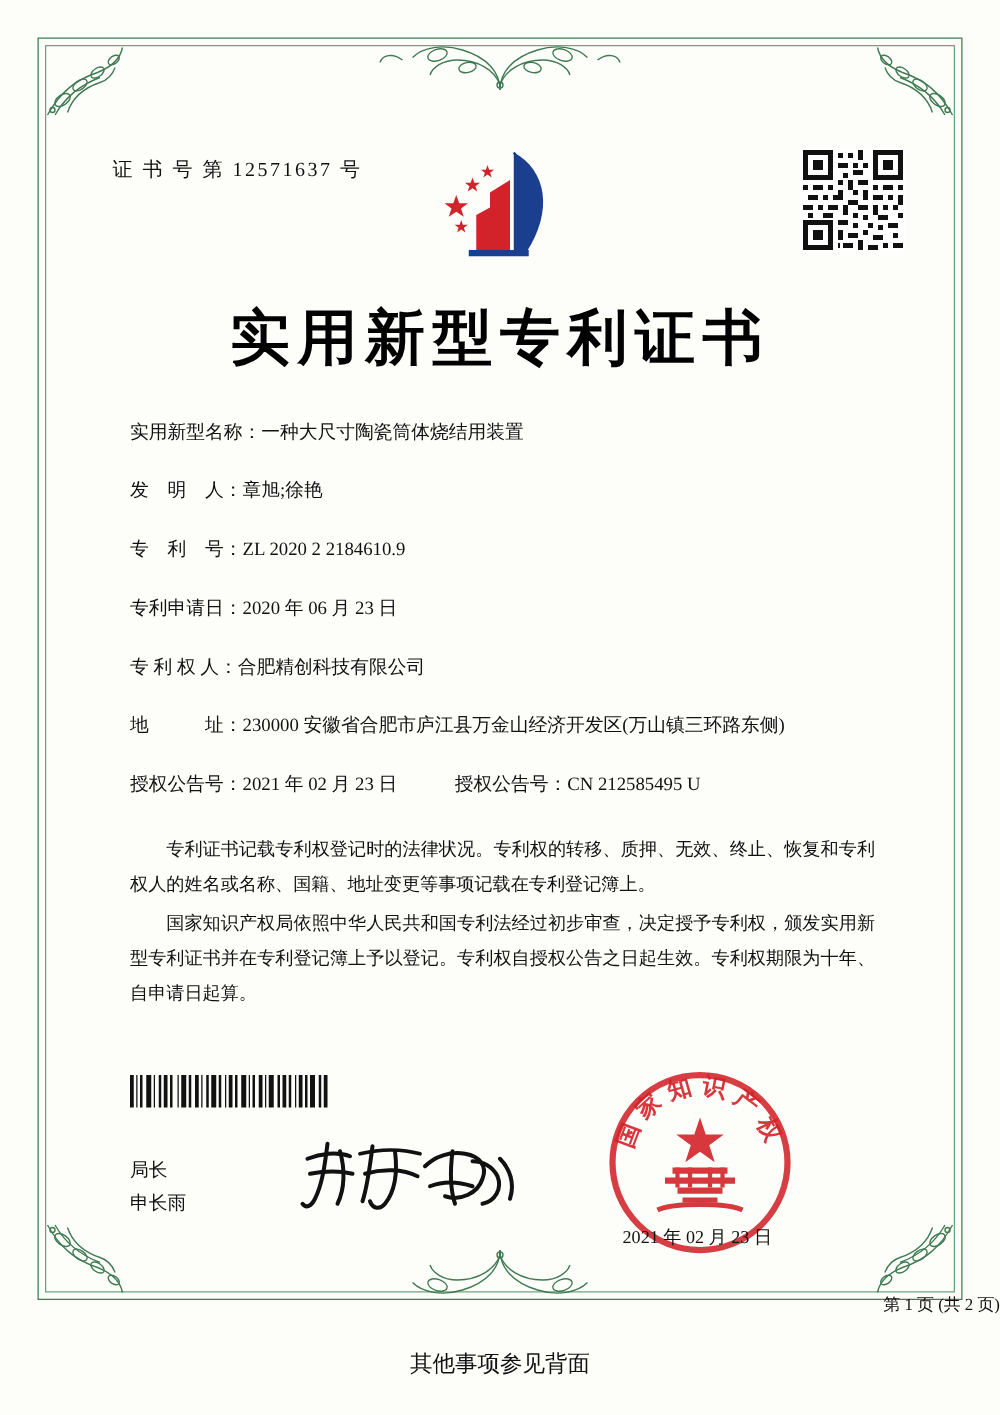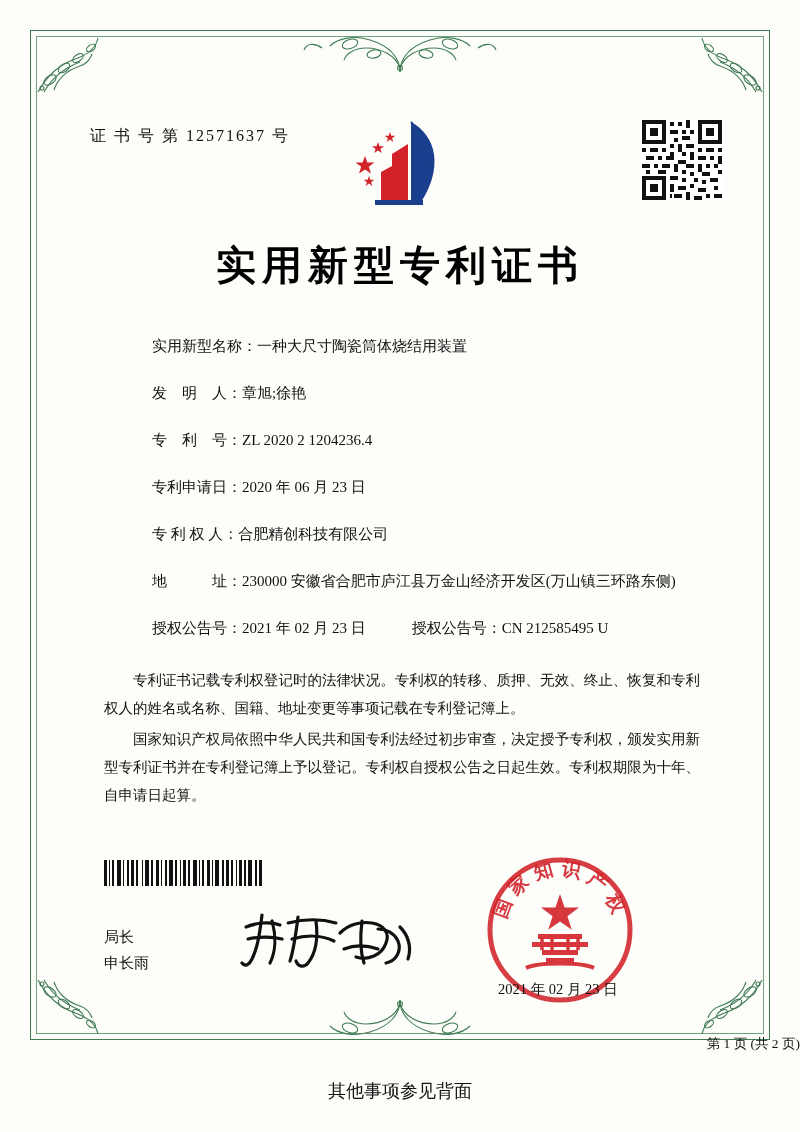--- a/index.html
+++ b/index.html
@@ -85,42 +85,41 @@
     right: 76px; top: 118px;
     width: 84px; height: 84px;
   }
   .qr svg { width:100%; height:100%; display:block; }
 
   .title {
     position: absolute;
     left: 0; right: 0;
     top: 238px;
     text-align: center;
-    font-size: 40px;
+    font-size: 48px;
     font-weight: bold;
     letter-spacing: 6px;
     color: #000;
     font-family: "DejaVu Serif", "Liberation Serif", serif;
   }
 
   
   .fields {
     position: absolute;
     left: 104px;
     top: 334px;
     width: 600px;
     font-size: 15px;
     line-height: 1.6;
     color: #111;
   }
   .field-row {
     display: flex;
     align-items: flex-end;
     margin-bottom: 23px;
-    margin-left: 48px;
   }
   .field-label {
     white-space: pre;
     flex: 0 0 auto;
     color: #111;
   }
   .field-value {
     flex: 1 1 auto;
     color: #111;
   }
@@ -396,21 +395,21 @@
     <div class="field-row">
       <span class="field-label">实用新型名称：</span>
       <span class="field-value">一种大尺寸陶瓷筒体烧结用装置</span>
     </div>
     <div class="field-row">
       <span class="field-label">发　明　人：</span>
       <span class="field-value">章旭;徐艳</span>
     </div>
     <div class="field-row">
       <span class="field-label">专　利　号：</span>
-      <span class="field-value">ZL 2020 2 1204236.4</span>
+      <span class="field-value">ZL 2020 2 2184610.9</span>
     </div>
     <div class="field-row">
       <span class="field-label">专利申请日：</span>
       <span class="field-value">2020 年 06 月 23 日</span>
     </div>
     <div class="field-row">
       <span class="field-label">专 利 权 人：</span>
       <span class="field-value">合肥精创科技有限公司</span>
     </div>
     <div class="field-row">

